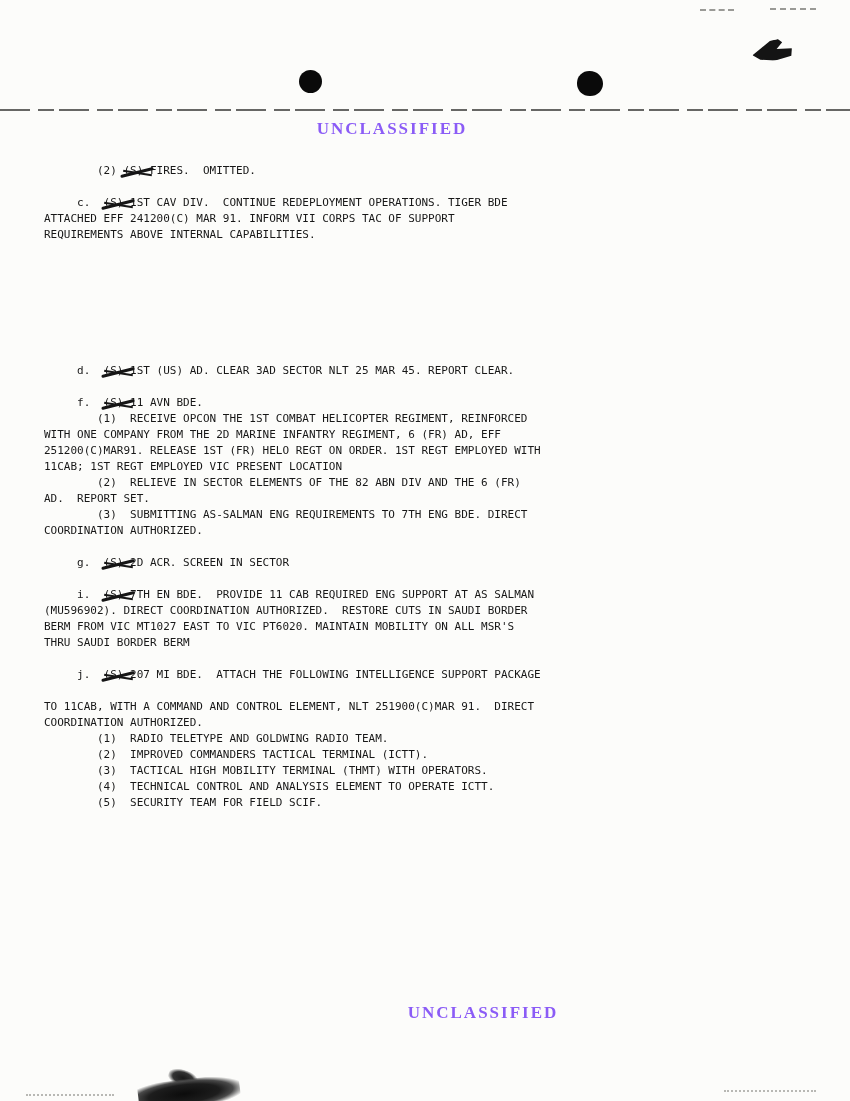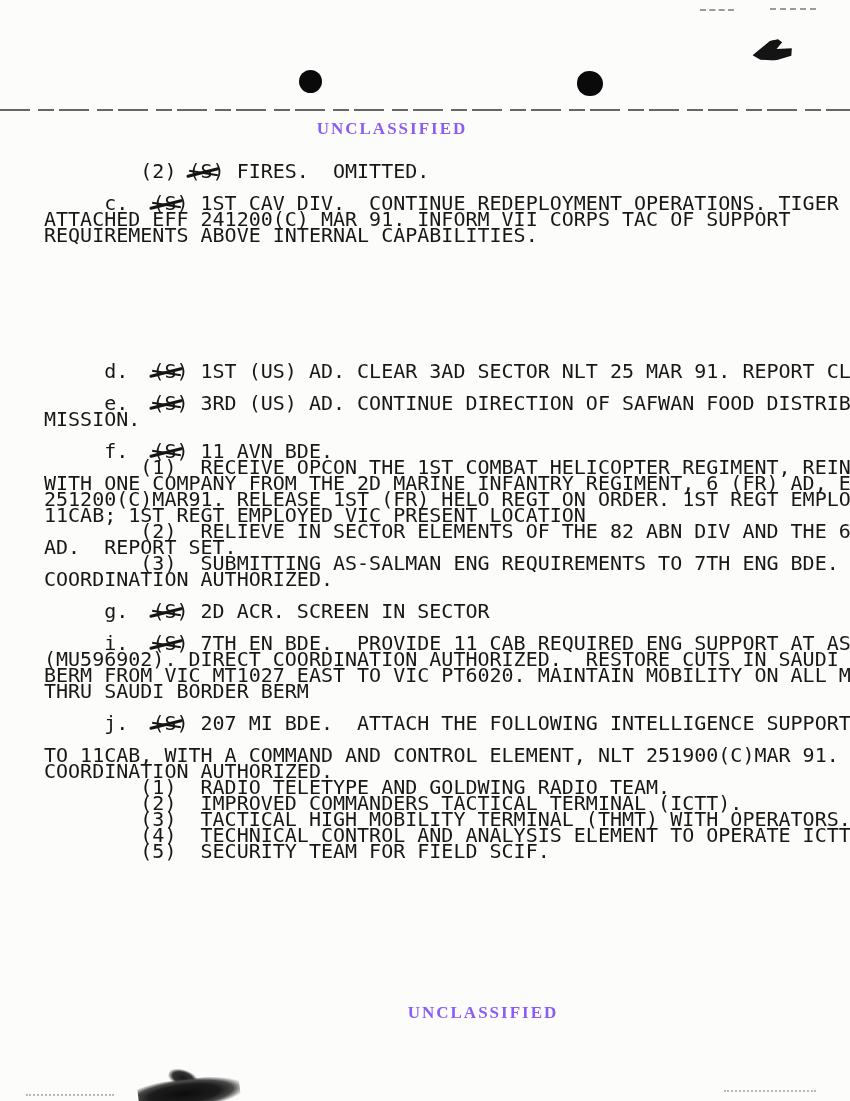--- a/index.html
+++ b/index.html
@@ -87,21 +87,21 @@
 
   
   .doc-body {
     position: absolute;
     left: 44px; top: 163px;
     width: 792px;
   }
   .doc-body p {
     margin: 0 0 16px 0;
     white-space: pre;
-    font-size: 20px;
+    font-size: 11px;
     line-height: 16px;
   }
   .doc-body p.gap-after { margin-bottom: 120px; margin-top: 8px; }
 
   
   .mark { display: inline-block; position: relative; }
   .mark::before {
     content: "";
     position: absolute;
     left: -3px; top: 8px;
@@ -137,24 +137,22 @@
 
   <div class="doc-body">
 
     <p><span>        (2) </span><span class="mark">(S)</span><span> FIRES.  OMITTED.</span></p>
 
 
     <p class="gap-after"><span>     c.  </span><span class="mark">(S)</span><span> 1ST CAV DIV.  CONTINUE REDEPLOYMENT OPERATIONS. TIGER BDE
 ATTACHED EFF 241200(C) MAR 91. INFORM VII CORPS TAC OF SUPPORT
 REQUIREMENTS ABOVE INTERNAL CAPABILITIES.</span></p>
 
-    <p><span>     d.  </span><span class="mark">(S)</span><span> 1ST (US) AD. CLEAR 3AD SECTOR NLT 25 MAR 91. REPORT CLEAR.</span></p>
+    <p><span>     d.  </span><span class="mark">(S)</span><span> 1ST (US) AD. CLEAR 3AD SECTOR NLT 25 MAR 45. REPORT CLEAR.</span></p>
 
-    <p><span>     e.  </span><span class="mark">(S)</span><span> 3RD (US) AD. CONTINUE DIRECTION OF SAFWAN FOOD DISTRIBUTION
-MISSION.</span></p>
 
     <p><span>     f.  </span><span class="mark">(S)</span><span> 11 AVN BDE.
         (1)  RECEIVE OPCON THE 1ST COMBAT HELICOPTER REGIMENT, REINFORCED
 WITH ONE COMPANY FROM THE 2D MARINE INFANTRY REGIMENT, 6 (FR) AD, EFF
 251200(C)MAR91. RELEASE 1ST (FR) HELO REGT ON ORDER. 1ST REGT EMPLOYED WITH
 11CAB; 1ST REGT EMPLOYED VIC PRESENT LOCATION
         (2)  RELIEVE IN SECTOR ELEMENTS OF THE 82 ABN DIV AND THE 6 (FR)
 AD.  REPORT SET.
         (3)  SUBMITTING AS-SALMAN ENG REQUIREMENTS TO 7TH ENG BDE. DIRECT
 COORDINATION AUTHORIZED.</span></p>

